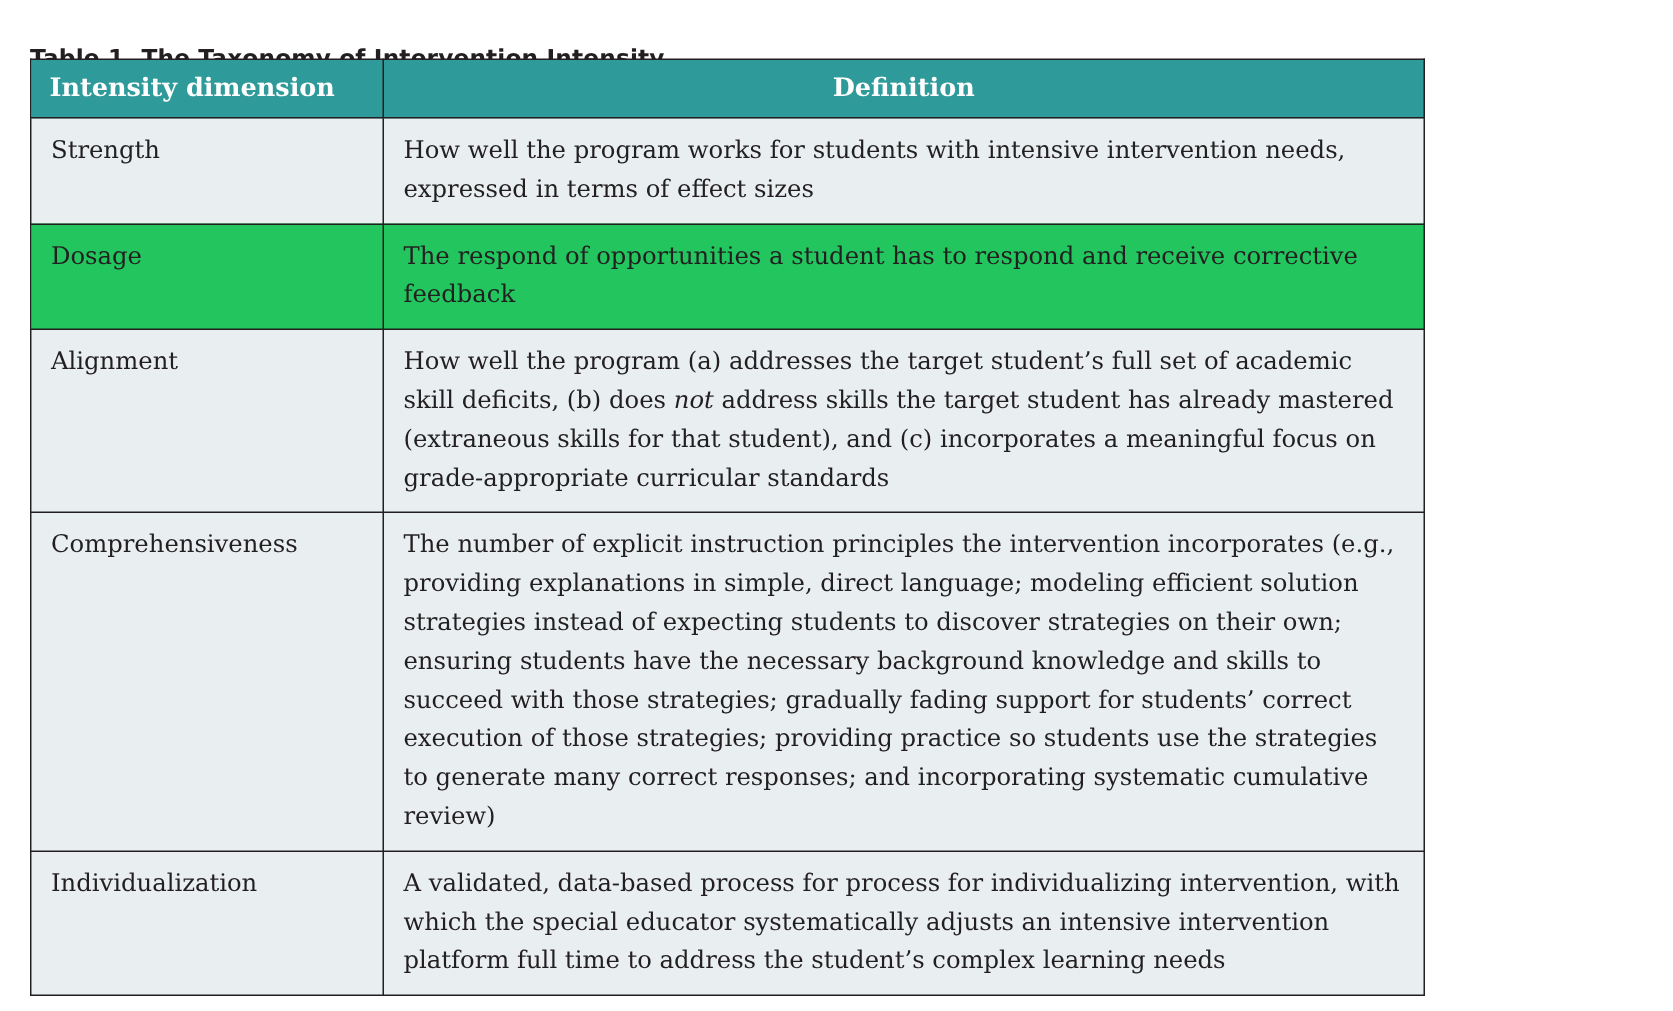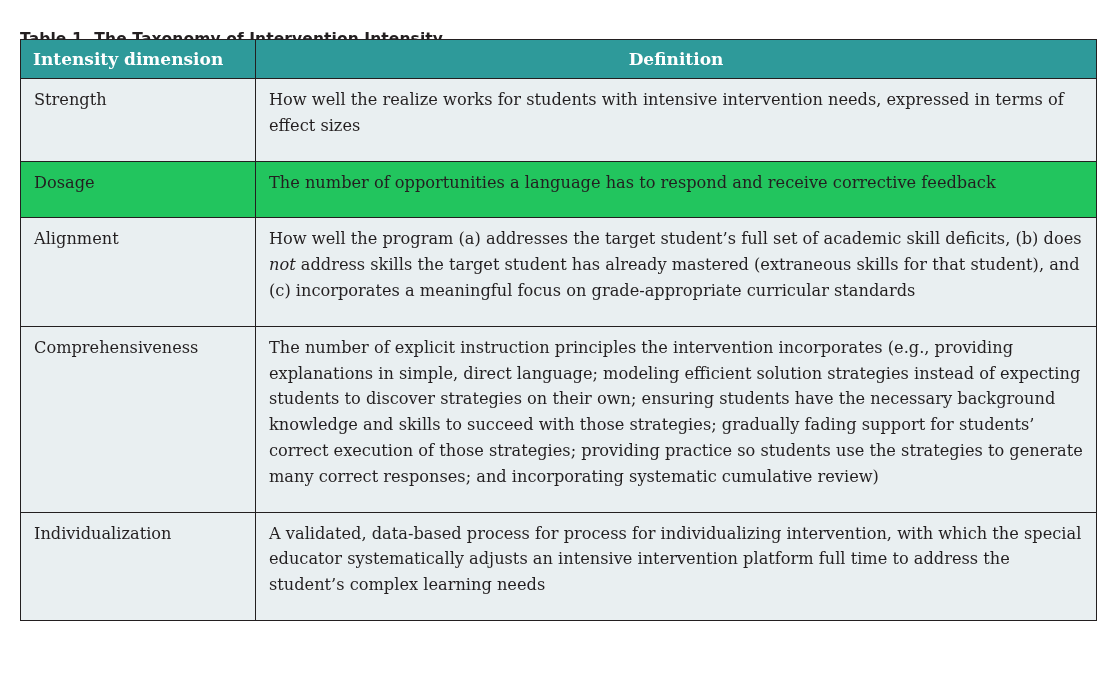--- a/index.html
+++ b/index.html
@@ -4,56 +4,56 @@
   <style>
     html, body { margin: 0; padding: 0; background: #ffffff; }
     body { width: 1115px; height: 674px; position: relative; overflow: hidden; }
     .caption {
       position: absolute; left: 20px; top: 8px;
       font-family: "DejaVu Sans", sans-serif; font-weight: bold;
       font-size: 15.5px; color: #231f20; letter-spacing: 0.1px; margin-top: 22px;
     }
     table.tax {
       position: absolute; left: 20px; top: 39px;
-      width: 1077px; border-collapse: collapse;
+      width: 930px; border-collapse: collapse;
       font-family: "DejaVu Serif", serif; font-size: 16.2px; color: #231f20;
     }
     table.tax th, table.tax td { border: 1px solid #231f20; vertical-align: top; }
     table.tax th {
       background: #2e9a9a; color: #ffffff;
       font-weight: bold; font-size: 17px; height: 39px; padding: 0 12px;
       vertical-align: middle; box-sizing: border-box;
     }
     table.tax th.col1 { text-align: left; width: 234px; }
     table.tax th.col2 { }
-    table.tax td { padding: 8px 12px 22px 13px; line-height: 25.8px; }
+    table.tax td { padding: 8px 12px 10px 13px; line-height: 25.8px; }
     table.tax td.dim { width: 209px; }
     tr.odd td { background: #e9eff1; }
     tr.even td { background: #22c55e; }
   </style>
 </head>
 <body>
 
 <div class="caption">Table 1.  The Taxonomy of Intervention Intensity</div>
 
 <table class="tax">
   <thead>
     <tr>
       <th class="col1">Intensity dimension</th>
       <th class="col2">Definition</th>
     </tr>
   </thead>
   <tbody>
     <tr class="odd">
       <td class="dim">Strength</td>
-      <td>How well the realize works for students with intensive intervention needs, expressed in terms of effect sizes</td>
+      <td>How well the program works for students with intensive intervention needs, expressed in terms of effect sizes</td>
     </tr>
     <tr class="even">
       <td class="dim">Dosage</td>
-      <td>The number of opportunities a language has to respond and receive corrective feedback</td>
+      <td>The respond of opportunities a student has to respond and receive corrective feedback</td>
     </tr>
     <tr class="odd">
       <td class="dim">Alignment</td>
       <td><span>How well the program (a) addresses the target student’s full set of academic skill deficits, (b) does </span><em>not</em><span> address skills the target student has already mastered (extraneous skills for that student), and (c) incorporates a meaningful focus on grade-appropriate curricular standards</span></td>
     </tr>
     <tr class="odd">
       <td class="dim">Comprehensiveness</td>
       <td>The number of explicit instruction principles the intervention incorporates (e.g., providing explanations in simple, direct language; modeling efficient solution strategies instead of expecting students to discover strategies on their own; ensuring students have the necessary background knowledge and skills to succeed with those strategies; gradually fading support for students’ correct execution of those strategies; providing practice so students use the strategies to generate many correct responses; and incorporating systematic cumulative review)</td>
     </tr>
     <tr class="odd">

